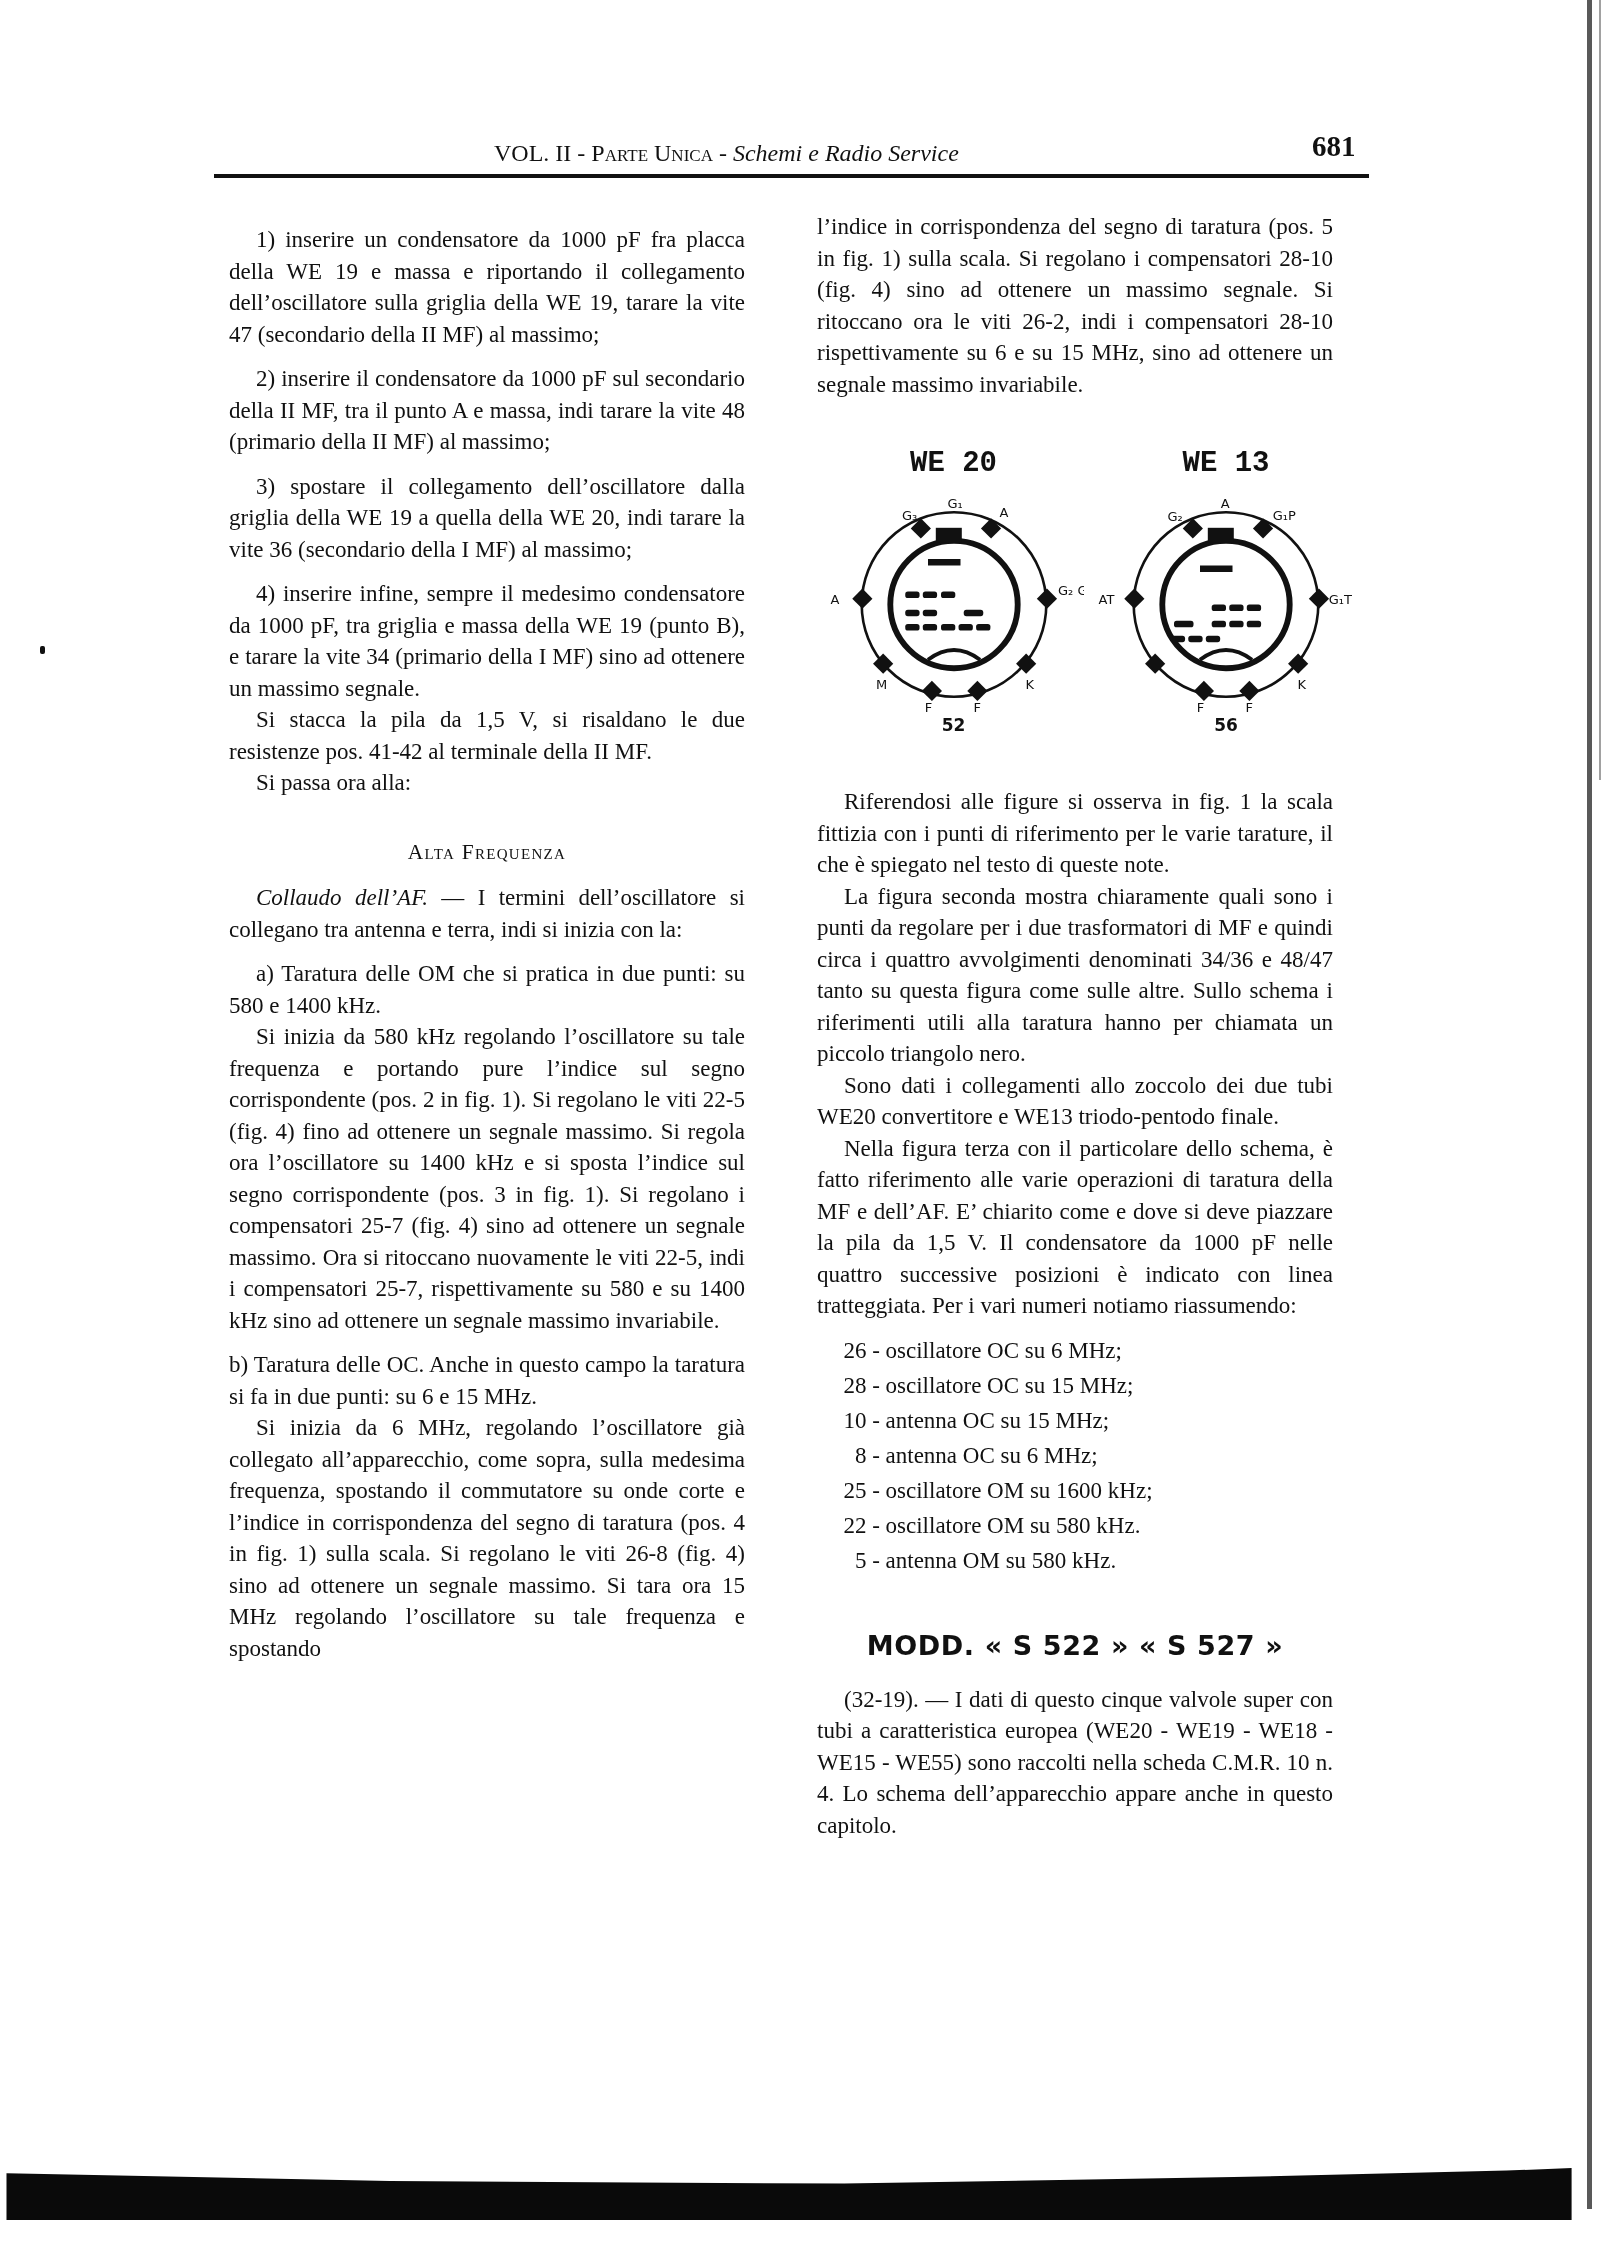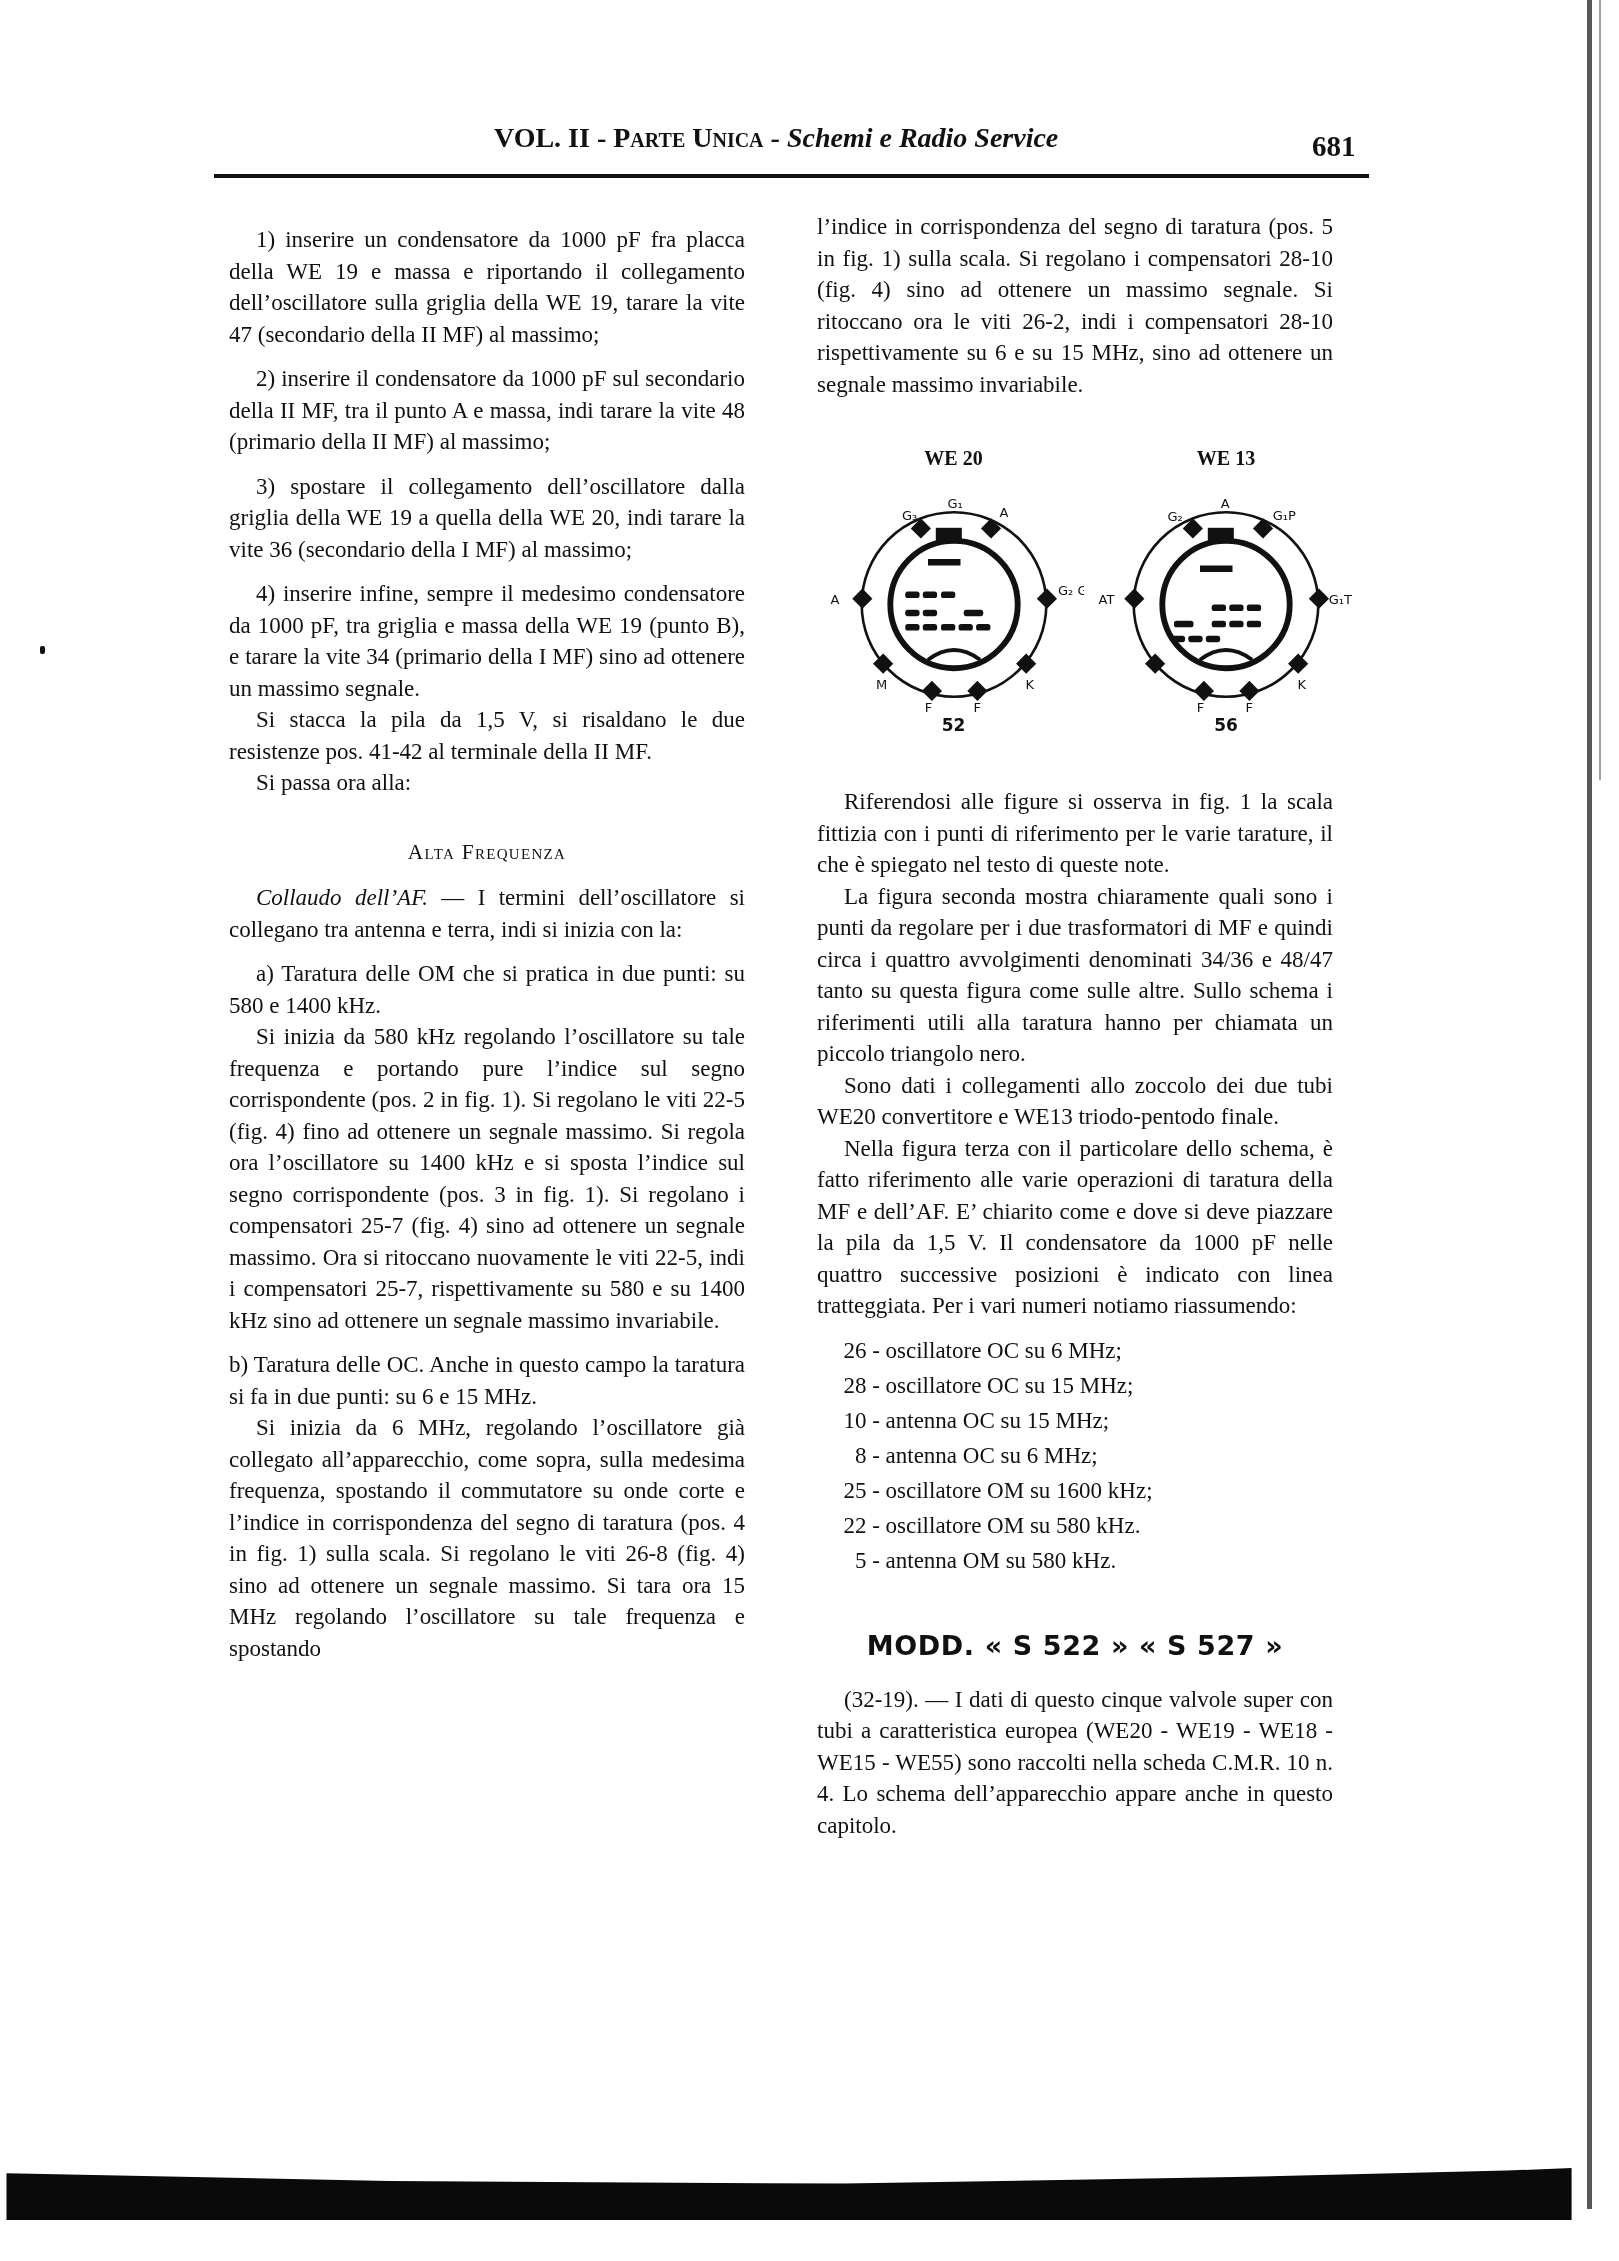--- a/index.html
+++ b/index.html
@@ -4,22 +4,22 @@
 <style>
   html, body { margin: 0; padding: 0; background: #ffffff; }
   body {
     width: 1619px; height: 2261px; position: relative; overflow: hidden;
     font-family: "Liberation Serif", "DejaVu Serif", serif; color: #111;
   }
   .page { position: absolute; left: 0; top: 0; width: 1619px; height: 2261px; }
 
   
   .running-head {
-    position: absolute; left: 494px; top: 122px; width: 857px; height: 39px;
-    font-size: 28px; font-weight: bold; white-space: nowrap;
+    position: absolute; left: 494px; top: 140px; width: 857px; height: 39px;
+    font-size: 24px; font-weight: normal; white-space: nowrap;
   }
   .running-head .sc { font-variant: small-caps; }
   .running-head .it { font-style: italic; }
   .page-number { position: absolute; left: 1312px; top: 130px; font-size: 29px; font-weight: bold; }
   .header-rule { position: absolute; left: 214px; top: 174px; width: 1155px; height: 3.9px; background: #111; }
 
   
   .col { position: absolute; top: 211px; font-size: 23px; line-height: 31.5px; text-align: justify; }
   .col-left { left: 229px; width: 516px; }
   .col-right { left: 817px; width: 516px; }
@@ -30,21 +30,21 @@
 
   .section-heading {
     text-align: center; font-variant: small-caps; font-size: 21.4px; letter-spacing: 1.3px;
     margin: 38px 0 14.3px 0; text-indent: 0;
   }
 
   
   .tubes { position: absolute; left: 817px; top: 442px; width: 539px; height: 305px; }
   .tube { position: absolute; top: 0; width: 260px; height: 305px; }
   .tube-title { position: absolute; top: 5.2px; width: 100%; text-align: center;
-    font-family: Liberation Serif, serif; font-weight: bold; font-size: 20px; }
+    font-family: Liberation Mono, monospace; font-weight: bold; font-size: 29px; }
   .tube-code { position: absolute; top: 273px; width: 100%; text-align: center;
     font-family: "DejaVu Sans", sans-serif; font-weight: bold; font-size: 17px; }
   .tube svg { position: absolute; left: 0; top: 52px; }
   .pin-label { font-family: "DejaVu Sans", sans-serif; font-size: 20px; fill: #111; }
 
   
   .summary-list { margin: 11.7px 0 0 0; padding: 0; list-style: none; }
   .summary-list li { line-height: 35px; white-space: nowrap; }
   .summary-list .num { display: inline-block; width: 39px; text-align: right; margin-left: 10.4px; }
 

